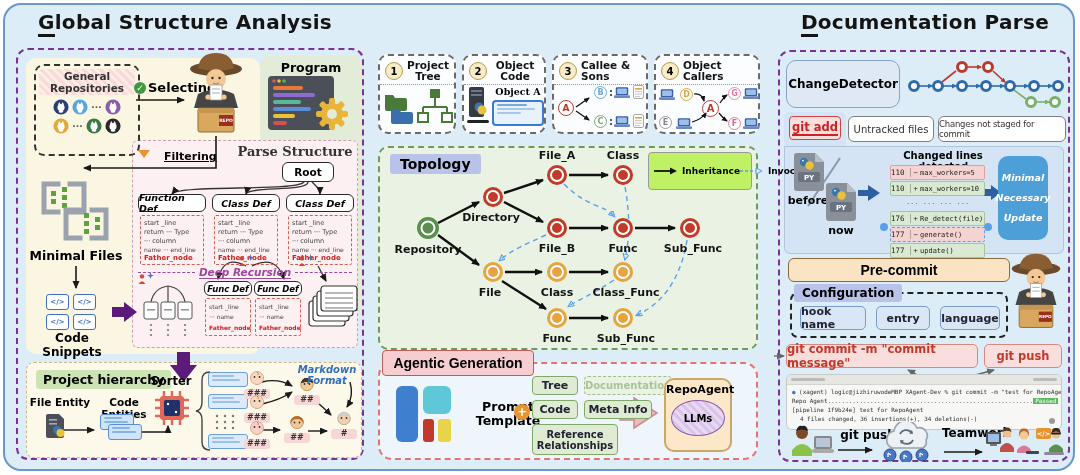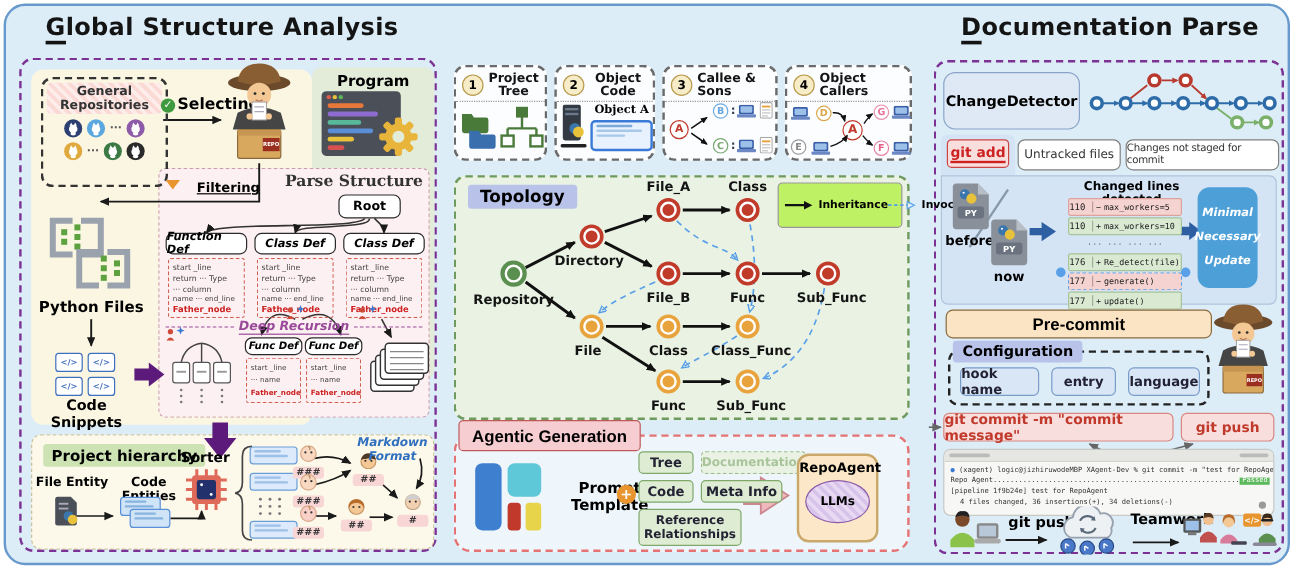--- a/index.html
+++ b/index.html
@@ -234,21 +234,21 @@
         <path d="M34,6 h14 v28 h-14"></path>
     </g>
     <g fill="#5da23e" transform="translate(22,26)">
       <rect x="26" y="9" width="5" height="5"></rect>
         <rect x="26" y="17" width="5" height="5"></rect>
         <rect x="26" y="25" width="5" height="5"></rect>
       <rect x="37" y="13" width="5" height="5"></rect>
         <rect x="37" y="21" width="5" height="5"></rect>
     </g>
   </svg>
-  <div class="abs fg b ctr" style="left:28px;top:248px;width:96px;font-size:12.5px;">Python Files</div>
+  <div class="abs fg b ctr" style="left:28px;top:248px;width:96px;font-size:12.5px;">Minimal Files</div>
 
   <div class="abs fg" style="left:46px;top:294px;width:50px;display:flex;flex-wrap:wrap;gap:4px;">
     <span class="ctr" style="width:21px;height:14px;background:#fff;border:1.5px solid #3f6fbf;border-radius:3px;font-size:7px;font-weight:bold;color:#3f6fbf;">&lt;/&gt;</span>
     <span class="ctr" style="width:21px;height:14px;background:#fff;border:1.5px solid #3f6fbf;border-radius:3px;font-size:7px;font-weight:bold;color:#3f6fbf;">&lt;/&gt;</span>
     <span class="ctr" style="width:21px;height:14px;background:#fff;border:1.5px solid #3f6fbf;border-radius:3px;font-size:7px;font-weight:bold;color:#3f6fbf;">&lt;/&gt;</span>
     <span class="ctr" style="width:21px;height:14px;background:#fff;border:1.5px solid #3f6fbf;border-radius:3px;font-size:7px;font-weight:bold;color:#3f6fbf;">&lt;/&gt;</span>
   </div>
   <div class="abs fg b ctr" style="left:32px;top:332px;width:80px;font-size:12px;line-height:1.15;">Code Snippets</div>
 
   <div class="abs fg b ctr" style="left:262px;top:60px;width:98px;font-size:12.5px;">Program</div>

